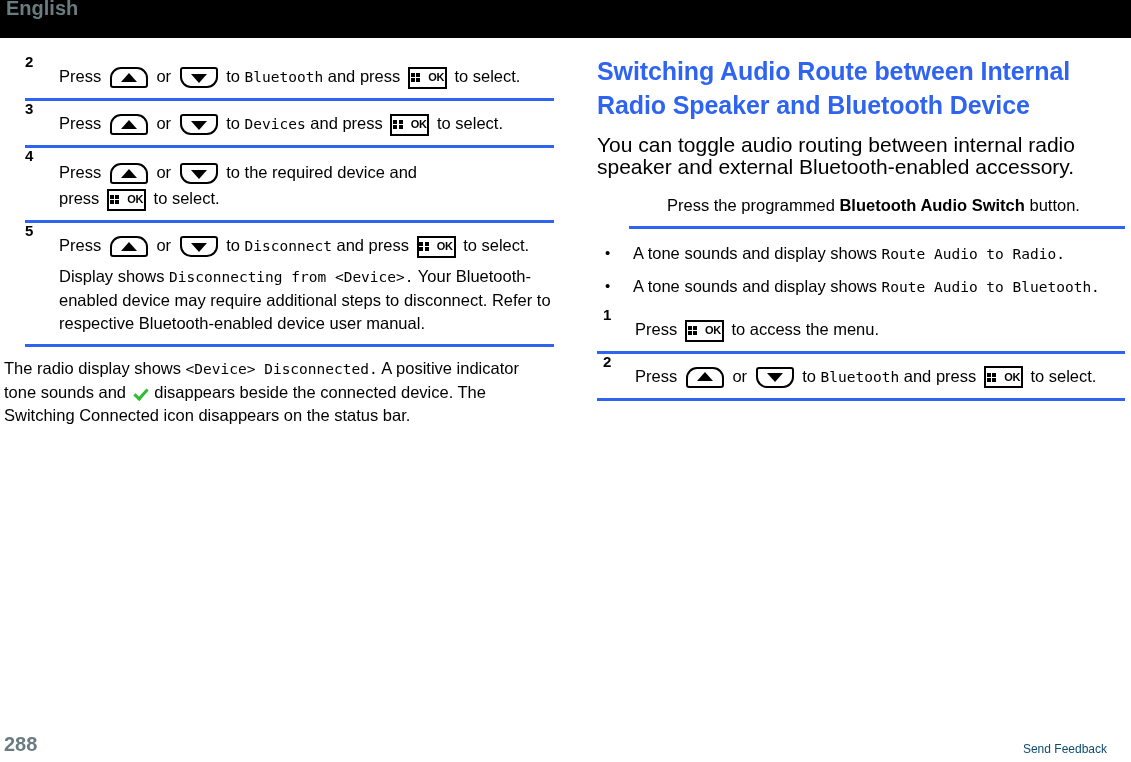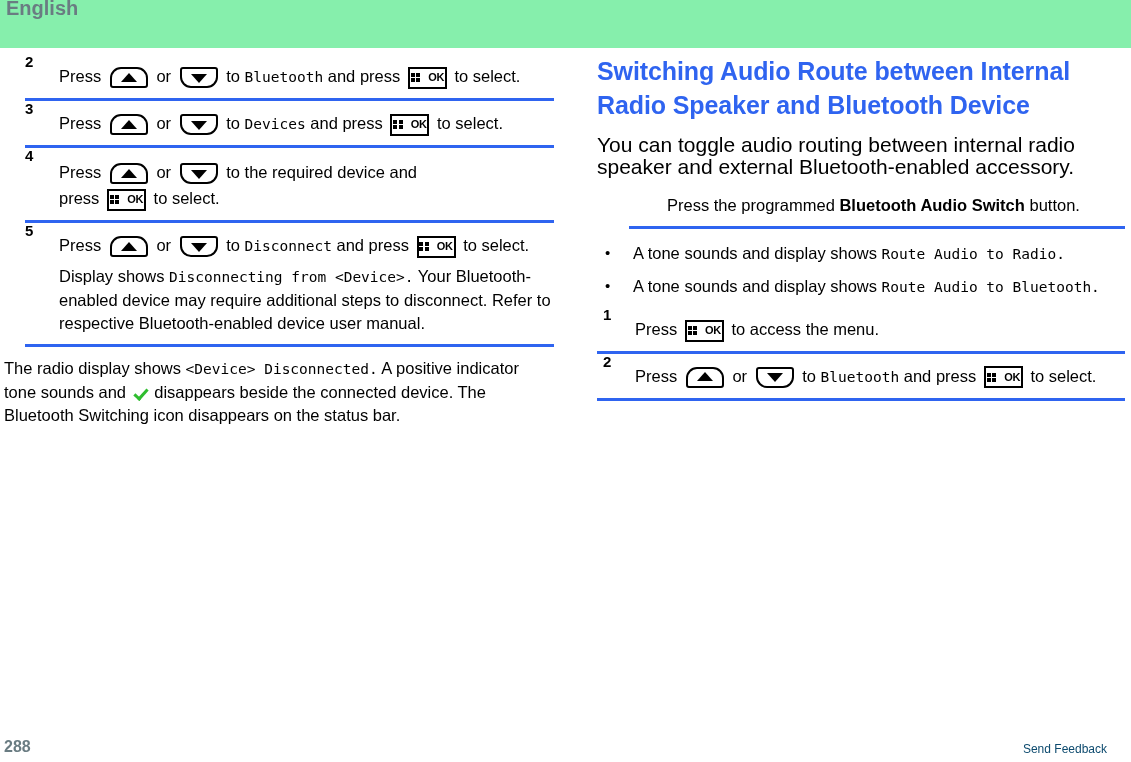--- a/index.html
+++ b/index.html
@@ -14,22 +14,22 @@
     position: relative;
     width: 1131px; height: 762px;
     overflow: hidden;
     background: #fff;
   }
 
   
   .header {
     position: absolute;
     left: 0; top: 0;
-    width: 1131px; height: 48px;
-    background: #86efac;
+    width: 1131px; height: 38px;
+    background: #000000;
   }
   .header-title {
     position: absolute;
     left: 6px; top: -4px;
     font-size: 20px;
     font-weight: bold;
     color: #6a7c82;
     letter-spacing: 0px;
     line-height: 24px;
   }
@@ -239,21 +239,21 @@
 
   
   .footer {
     position: absolute;
     left: 0; bottom: 0;
     width: 1131px; height: 34px;
   }
   .page-num {
     position: absolute;
     left: 4px; bottom: 6px;
-    font-size: 16px;
+    font-size: 20px;
     font-weight: bold;
     color: #6a7c82;
   }
   .send-feedback {
     position: absolute;
     right: 24px; bottom: 6px;
     font-size: 12px;
     color: #0c4a6e;
     text-decoration: none;
     cursor: pointer;
@@ -376,21 +376,21 @@
         <div class="step-sep"></div>
 
       </div>
 
       <div style="padding:0 12px 0 4px;">
         <p class="after-steps">
           <span>The radio display shows</span>
           <span class="mono">&lt;Device&gt; Disconnected.</span>
           <span>A positive indicator tone sounds and</span>
           <span class="check"></span>
-          <span>disappears beside the connected device. The Bluetooth Switching icon disappears on the status bar.</span>
+          <span>disappears beside the connected device. The Switching Connected icon disappears on the status bar.</span>
         </p>
       </div>
     </div>
 
     <div class="col col-right">
       <div class="col-inner-right">
 
         <h1 class="sect">Switching Audio Route between Internal Radio Speaker and Bluetooth Device</h1>
 
         <p class="body-text">You can toggle audio routing between internal radio speaker and external Bluetooth-enabled accessory.</p>

